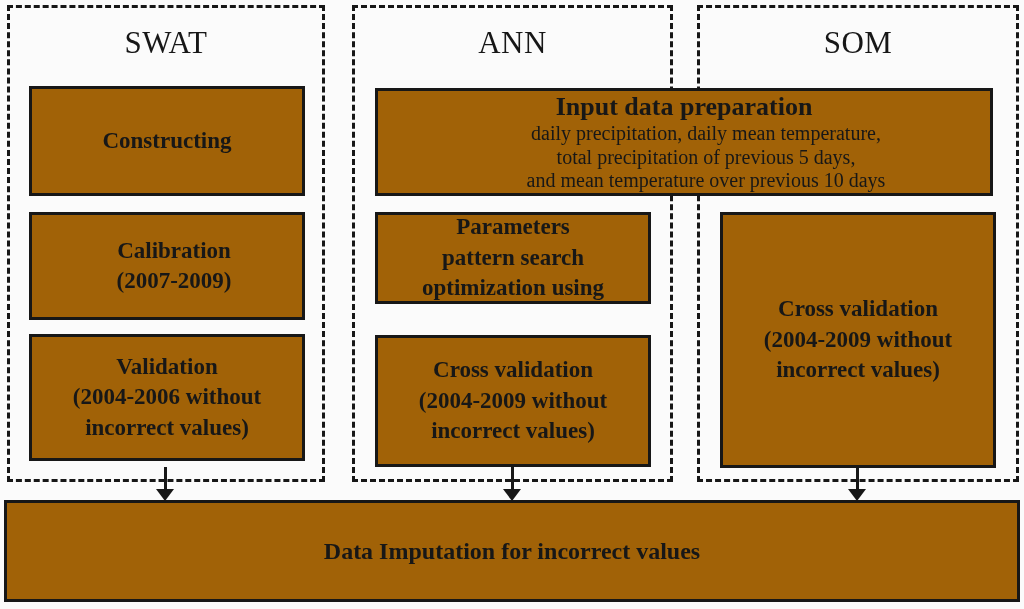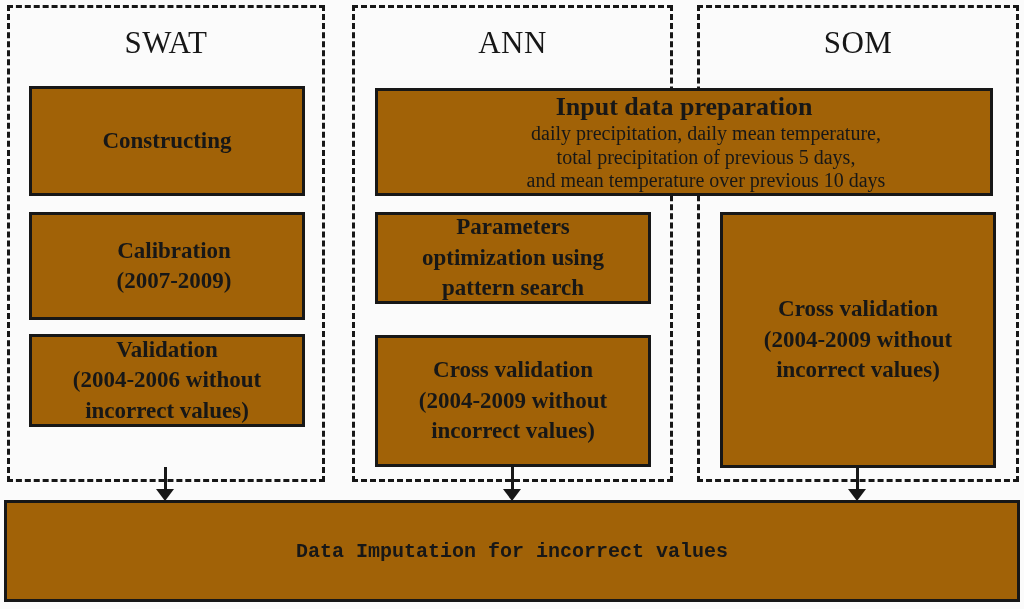--- a/index.html
+++ b/index.html
@@ -53,23 +53,22 @@
     font-size: 26px;
     line-height: 1.2;
   }
   .box-input .input-detail {
     font-weight: normal;
     font-size: 20px;
     line-height: 1.18;
     margin-left: 44px;
   }
   .box-bottom {
-    font-size: 20px;
+    font-size: 24px;
     line-height: 1.35;
-    font-family: Liberation Mono, monospace;
   }
   .arrow-line {
     position: absolute;
     width: 3px;
     height: 26px;
     top: 467px;
     background: #171717;
     z-index: 4;
   }
   .arrow-head {
@@ -102,37 +101,37 @@
 
   <div class="box" style="left:29px; top:86px; width:276px; height:110px;">
     <div>Constructing</div>
   </div>
 
   <div class="box" style="left:29px; top:212px; width:276px; height:108px;padding-left:14px;">
     <div>Calibration</div>
     <div>(2007-2009)</div>
   </div>
 
-  <div class="box" style="left:29px; top:334px; width:276px; height:93px;">
+  <div class="box" style="left:29px; top:334px; width:276px; height:127px;">
     <div>Validation</div>
     <div>(2004-2006 without</div>
     <div>incorrect values)</div>
   </div>
 
   <div class="box box-input" style="left:375px; top:88px; width:618px; height:108px;">
     <div class="input-title">Input data preparation</div>
     <div class="input-detail">daily precipitation, daily mean temperature,</div>
     <div class="input-detail">total precipitation of previous 5 days,</div>
     <div class="input-detail">and mean temperature over previous 10 days</div>
   </div>
 
   <div class="box" style="left:375px; top:212px; width:276px; height:92px;">
     <div>Parameters</div>
+    <div>pattern search</div>
     <div>optimization using</div>
-    <div>pattern search</div>
   </div>
 
   <div class="box" style="left:375px; top:335px; width:276px; height:132px;">
     <div>Cross validation</div>
     <div>(2004-2009 without</div>
     <div>incorrect values)</div>
   </div>
 
   <div class="box" style="left:720px; top:212px; width:276px; height:256px;">
     <div>Cross validation</div>

